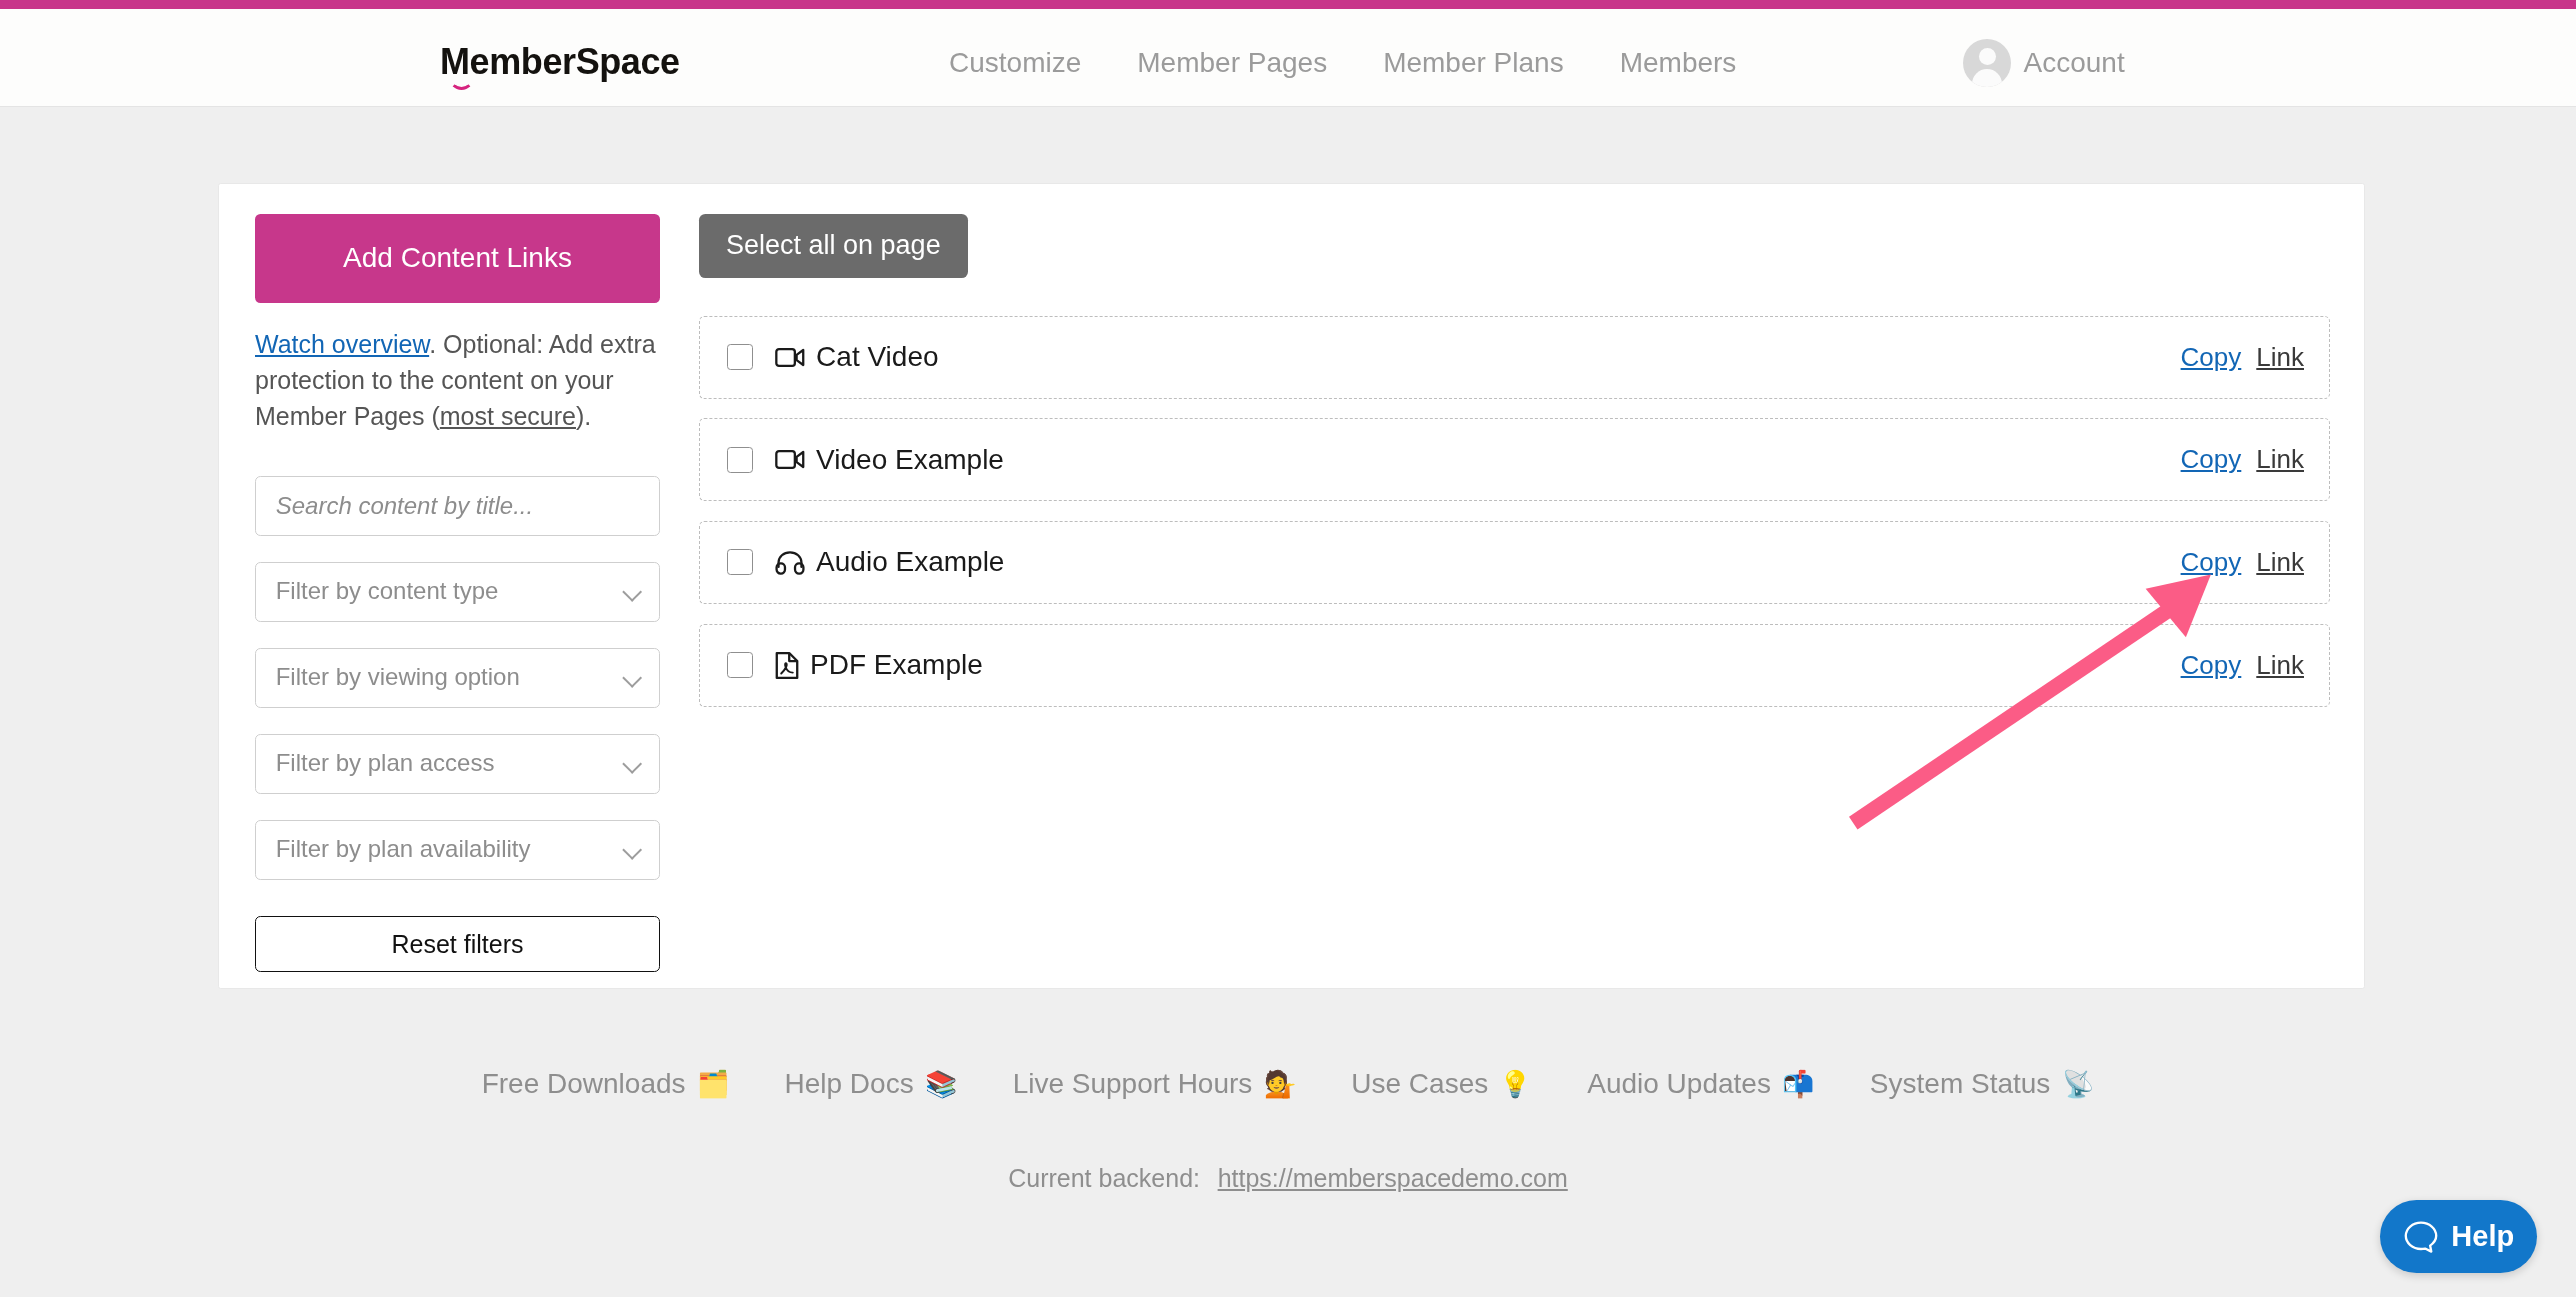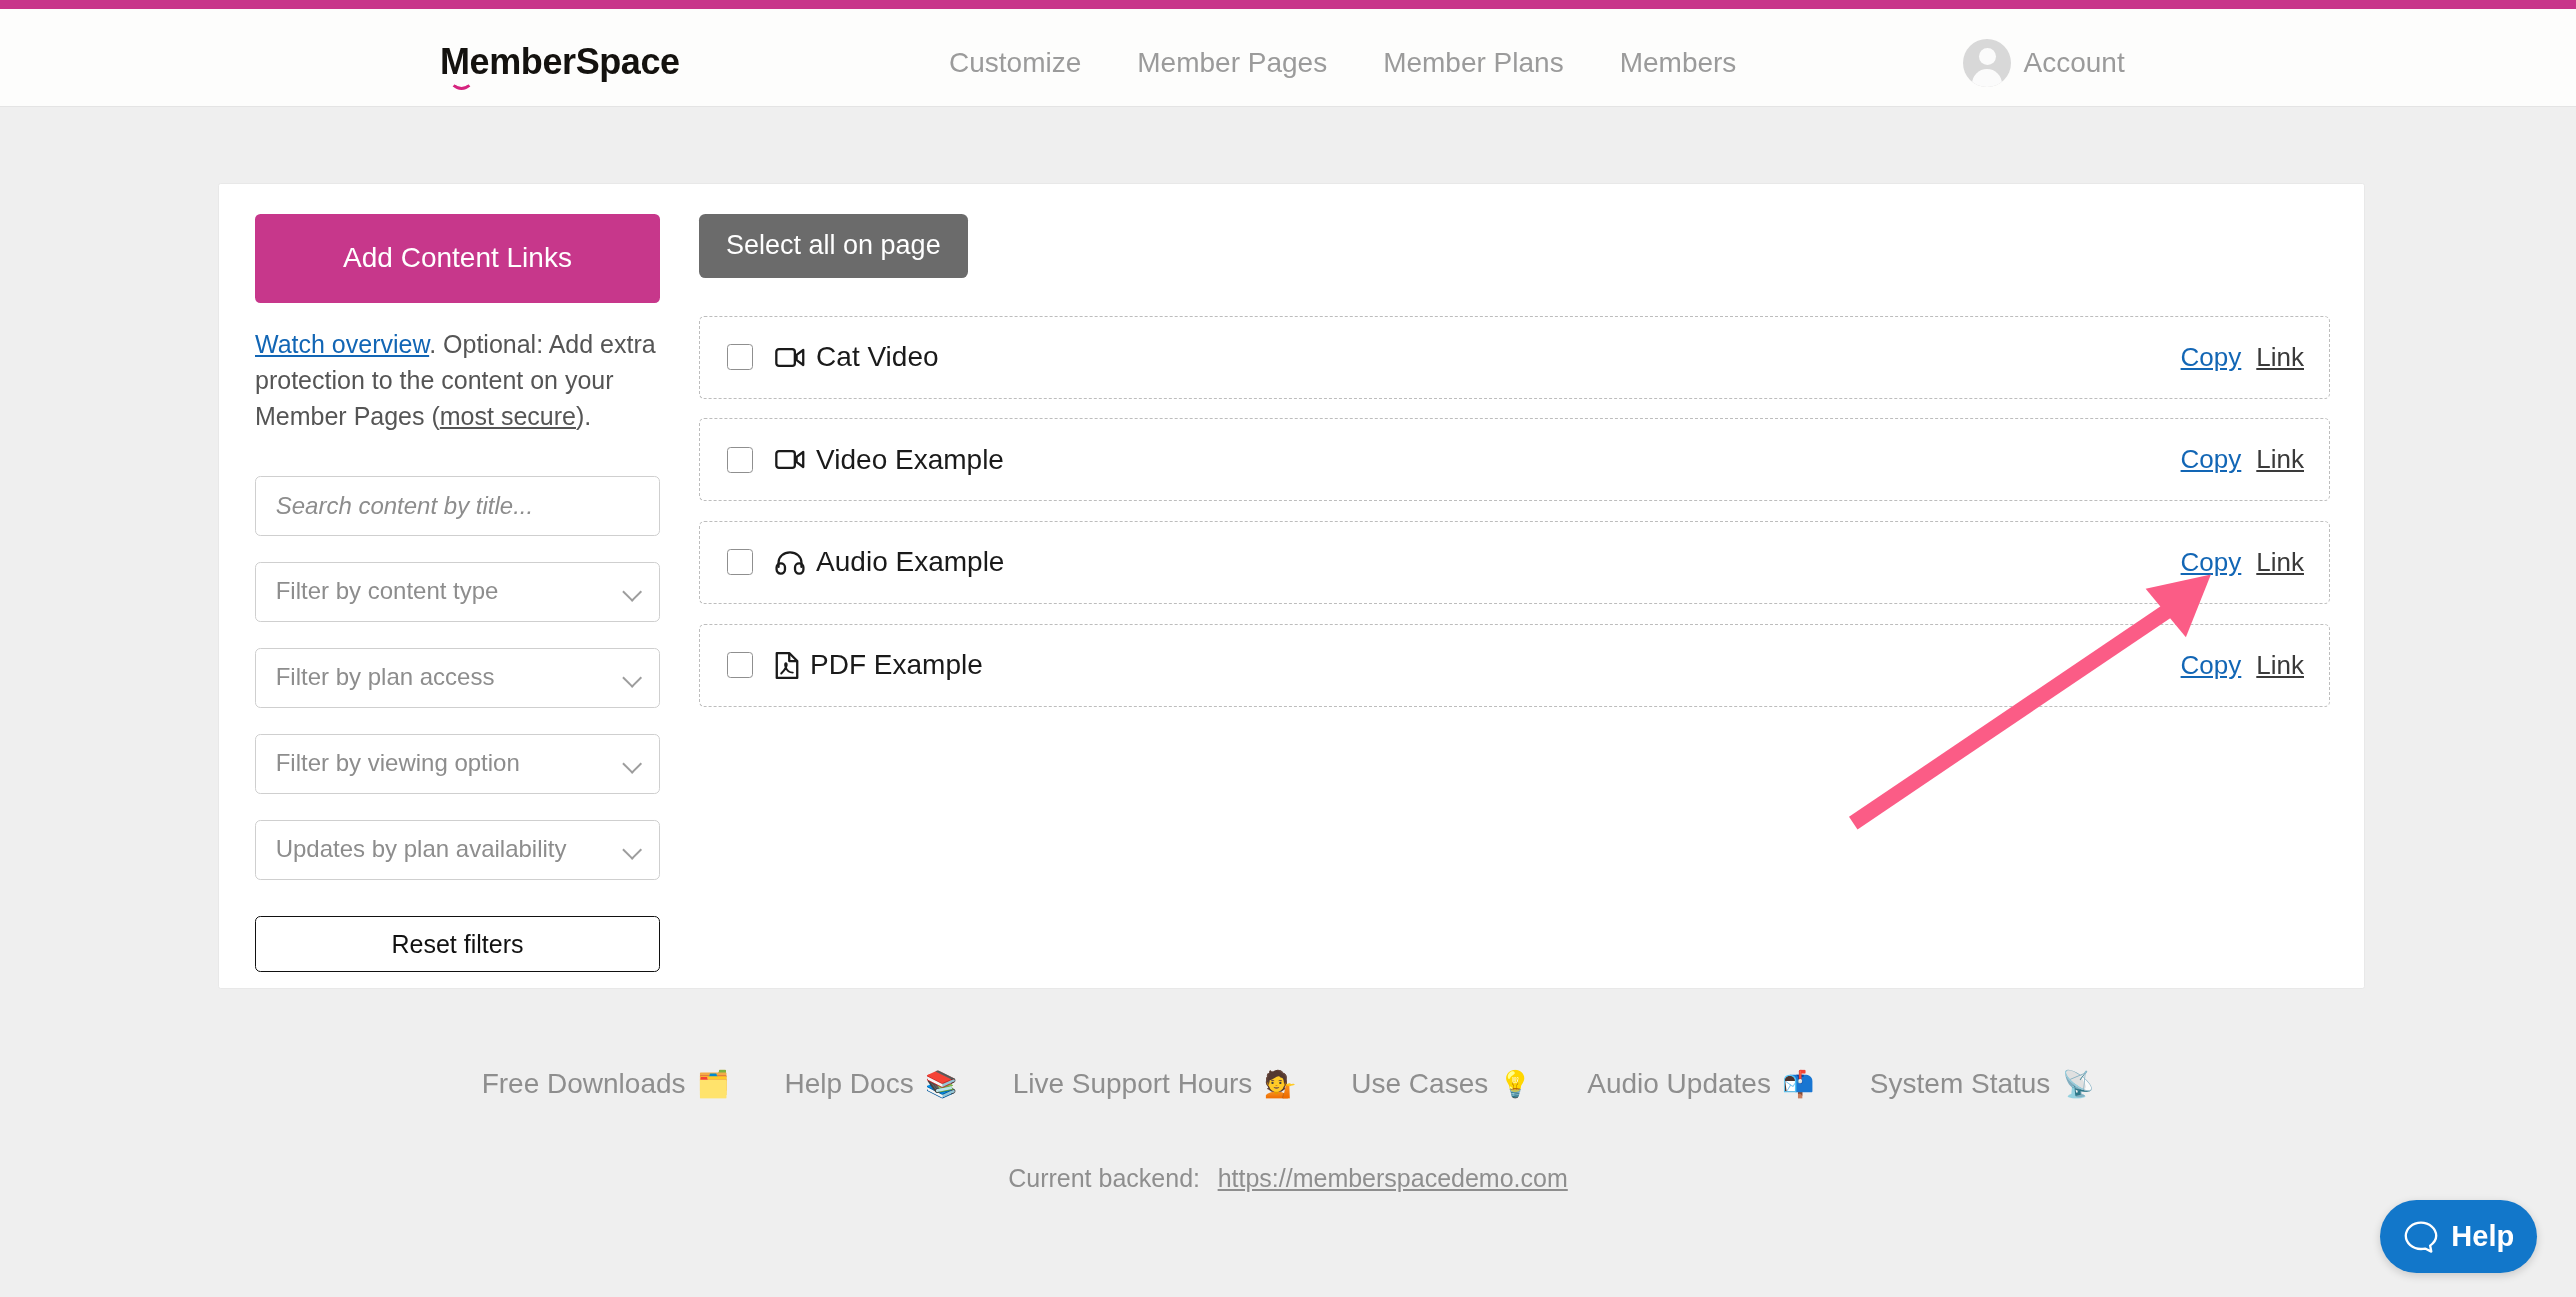--- a/index.html
+++ b/index.html
@@ -373,31 +373,31 @@
     <label class="filter-field search">
       <input type="text" placeholder="Search content by title..." style="">
     </label>
 
     <div class="filter-field">
       <span>Filter by content type</span>
       <span class="chev"></span>
     </div>
 
     <div class="filter-field">
+      <span>Filter by viewing option</span>
+      <span class="chev"></span>
+    </div>
+
+    <div class="filter-field">
       <span>Filter by plan access</span>
       <span class="chev"></span>
     </div>
 
     <div class="filter-field">
-      <span>Filter by viewing option</span>
-      <span class="chev"></span>
-    </div>
-
-    <div class="filter-field">
-      <span>Updates by plan availability</span>
+      <span>Filter by plan availability</span>
       <span class="chev"></span>
     </div>
 
     <button class="btn-reset">Reset filters</button>
   </div>
 
   <div class="right-col">
     <button class="btn-select-all">Select all on page</button>
 
     <div class="content-row">

